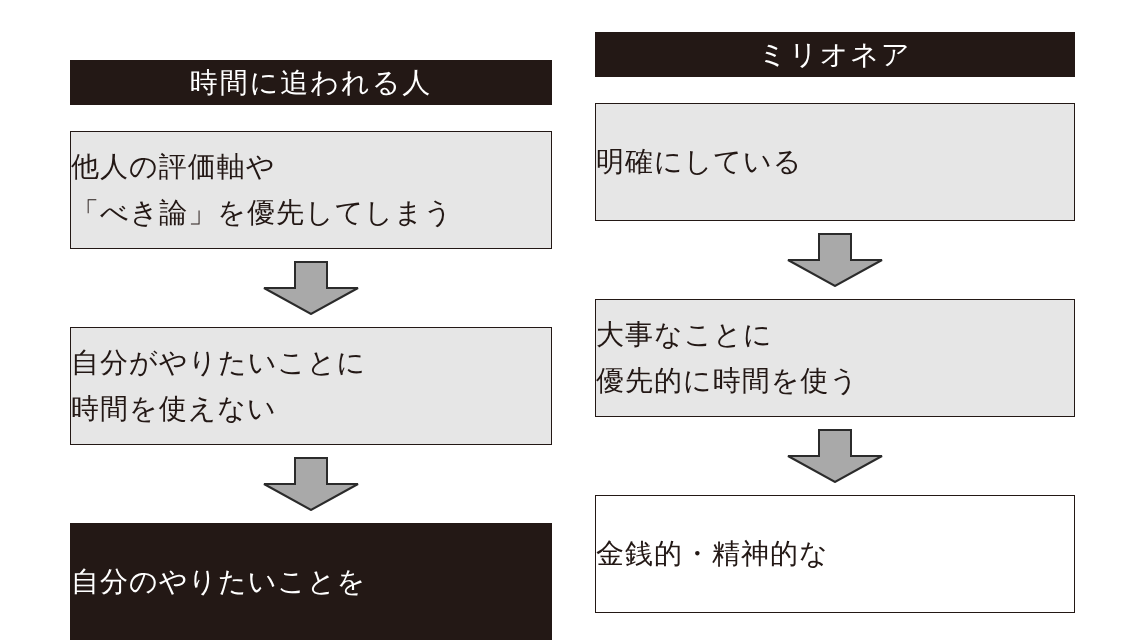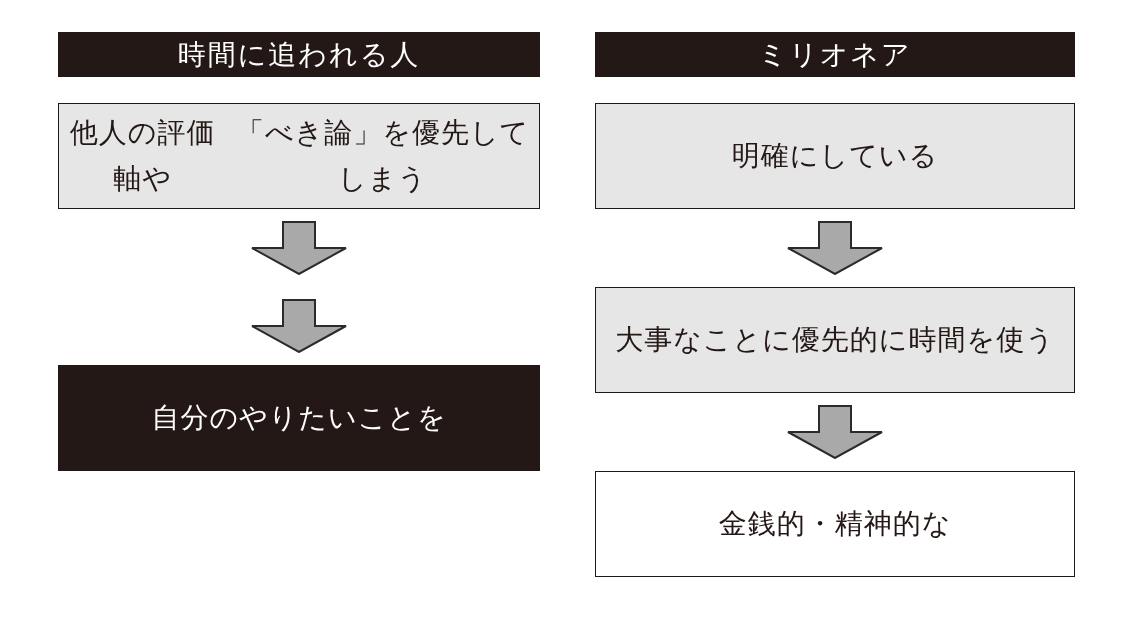--- a/index.html
+++ b/index.html
@@ -27,38 +27,39 @@
     background: var(--page-bg);
     overflow: hidden;
   }
   .column {
     position: absolute;
     top: 32px;
     display: flex;
     flex-direction: column;
     align-items: stretch;
   }
-  .column.left  { left: 58px;  width: 482px; }
+  .column.left  { left: 70px;  width: 482px; margin-top: 28px; }
   .column.right { left: 595px; width: 480px; }
 
   .col-header {
     height: 45px;
     margin-bottom: 26px;
     background: var(--black-box);
     color: var(--header-text);
     display: flex;
     align-items: center;
     justify-content: center;
     font-size: 28px;
     letter-spacing: 2px;
   }
   .box {
-    height: 106px;
+    height: 118px;
     display: flex;
-    align-items: center;
+    flex-direction: column;
+    align-items: flex-start;
     justify-content: center;
     font-size: 28px;
     line-height: 46px;
     letter-spacing: 1px;
     color: var(--body-text);
     text-align: center;
   }
   .box.gray {
     background: var(--gray-box);
     border: 1px solid var(--box-border);
@@ -91,20 +92,24 @@
       <div>他人の評価軸や</div>
       <div>「べき論」を優先してしまう</div>
     </div>
 
     <div class="arrow-wrap">
       <svg width="96" height="54" viewBox="0 0 96 54">
         <polygon points="32,1 64,1 64,27 95,27 48,53 1,27 32,27" style="fill:var(--arrow-fill); stroke:var(--arrow-stroke); stroke-width:2; stroke-linejoin:miter;"></polygon>
       </svg>
     </div>
 
+    <div class="box gray">
+      <div>自分がやりたいことに</div>
+      <div>時間を使えない</div>
+    </div>
 
     <div class="arrow-wrap">
       <svg width="96" height="54" viewBox="0 0 96 54">
         <polygon points="32,1 64,1 64,27 95,27 48,53 1,27 32,27" style="fill:var(--arrow-fill); stroke:var(--arrow-stroke); stroke-width:2; stroke-linejoin:miter;"></polygon>
       </svg>
     </div>
 
     <div class="box black">
       <div>自分のやりたいことを</div>
     </div>

